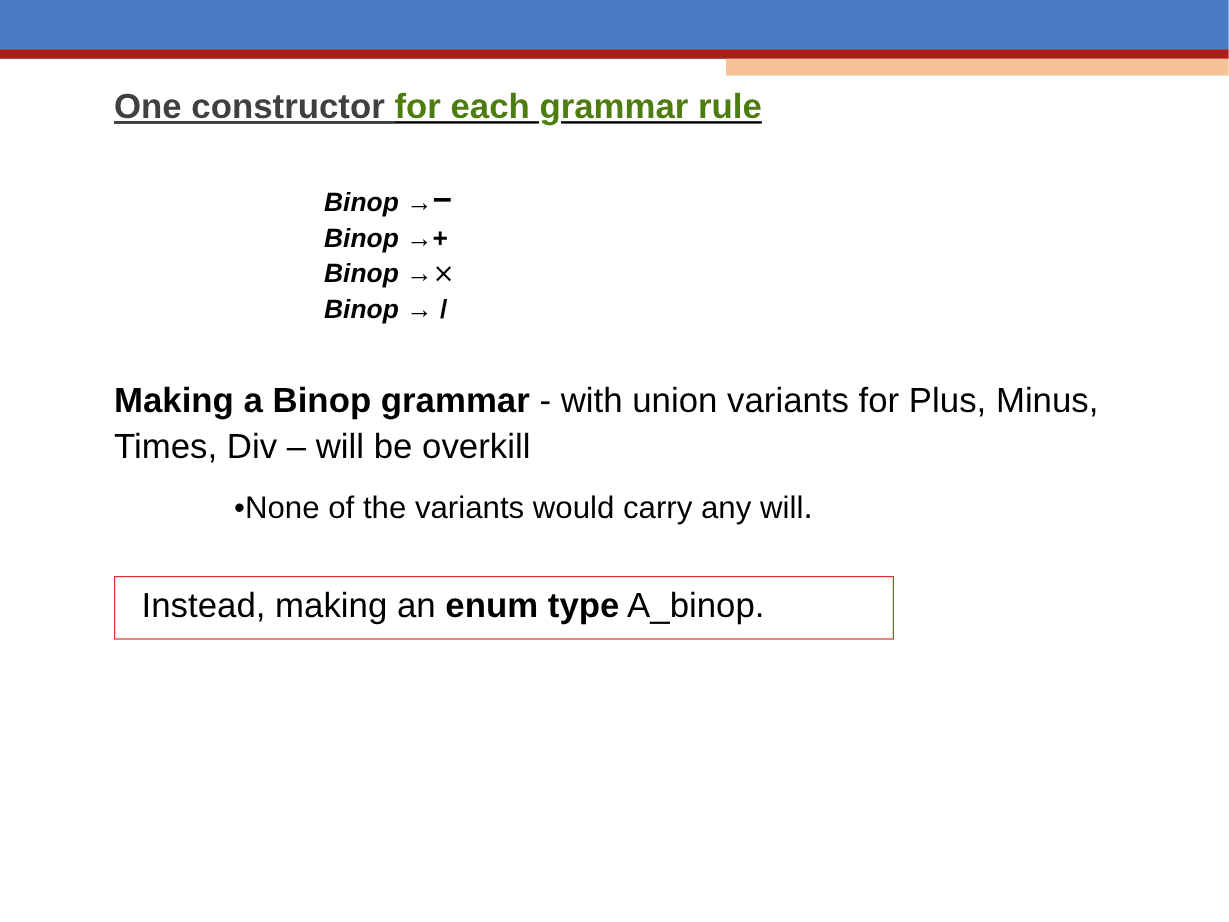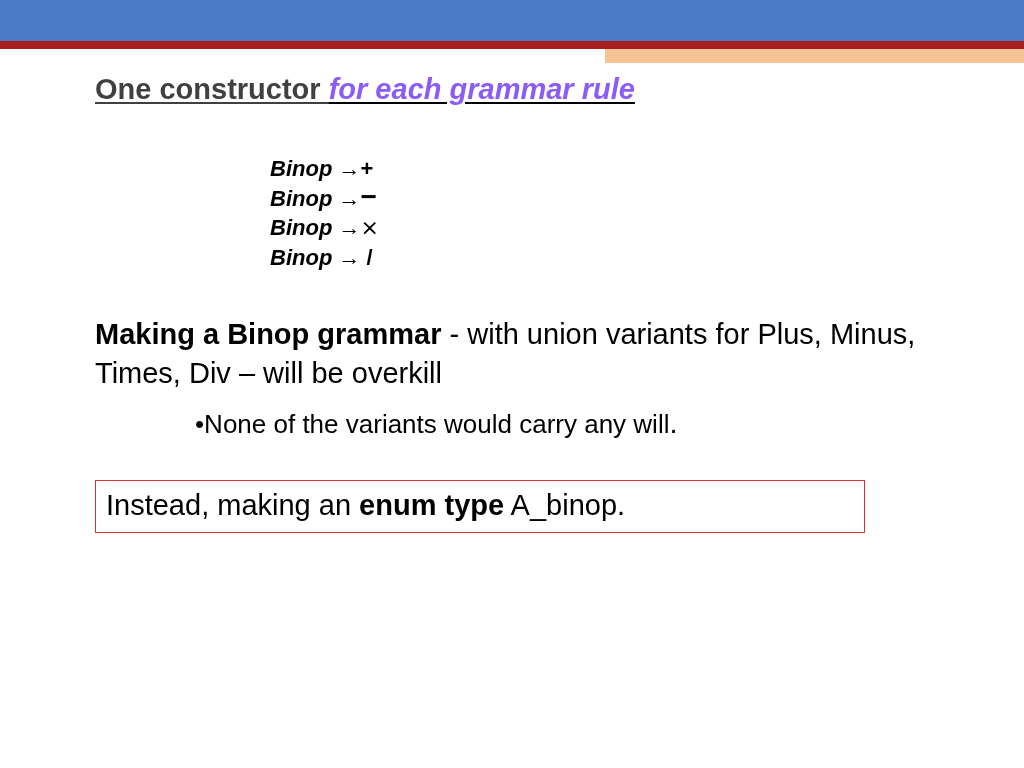--- a/index.html
+++ b/index.html
@@ -27,21 +27,21 @@
       padding: 10px 95px 0 95px;
     }
     .title {
       font-size: 29px;
       font-weight: bold;
       text-decoration: underline;
       text-underline-offset: 3px;
       margin-bottom: 48px;
     }
     .title .red { color: #404040; text-decoration: underline; }
-    .title .black { color: #8b5cf6; font-style: italic; }
+    .title .black { color: #4d7c0f; }
     .line1 {
       font-size: 29px;
       margin-bottom: 18px;
     }
     .line1 .bold { font-weight: bold; }
     .grammar {
       margin-left: 175px;
       font-size: 22px;
       font-weight: bold;
       line-height: 1.35;
@@ -55,44 +55,44 @@
     }
     .para2 .bold { font-weight: bold; }
     .bullet {
       margin-left: 100px;
       font-size: 26px;
       margin-bottom: 40px;
     }
     .bullet::before { content: "•"; }
     .boxed {
       border: 1.5px solid #d93434;
-      padding: 8px 10px 10px 10px;
+      padding: 8px 10px 10px 22px;
       font-size: 29px;
-      width: 770px;
+      width: 650px;
       margin-top: 32px;
     }
     .boxed .bold { font-weight: bold; }
   </style>
 </head>
 <body>
 
 <div class="top-blue"></div>
 <div class="top-red"></div>
 <div class="top-orange"></div>
 
 <div class="content">
 
   <div class="title">
     <span class="red">One constructor </span><span class="black"> for each grammar rule</span>
   </div>
 
 
   <div class="grammar">
+    <div><span class="italic">Binop</span> <span>→</span><span style="font-size:28px;line-height:0;">−</span></div>
     <div><span class="italic">Binop</span> <span>→</span><span>+</span></div>
-    <div><span class="italic">Binop</span> <span>→</span><span style="font-size:28px;line-height:0;">−</span></div>
     <div><span class="italic">Binop</span> <span>→</span><span style="font-weight:normal">⨯</span></div>
     <div><span class="italic">Binop</span> <span>→</span><span> /</span></div>
   </div>
 
   <div class="para2">
     <span class="bold">Making a Binop grammar</span><span> - with union variants for Plus, Minus, Times, Div – will be overkill</span>
   </div>
 
   <div class="bullet"><span>None of the variants would carry any will</span><span style="font-size:29px">.</span></div>
 

